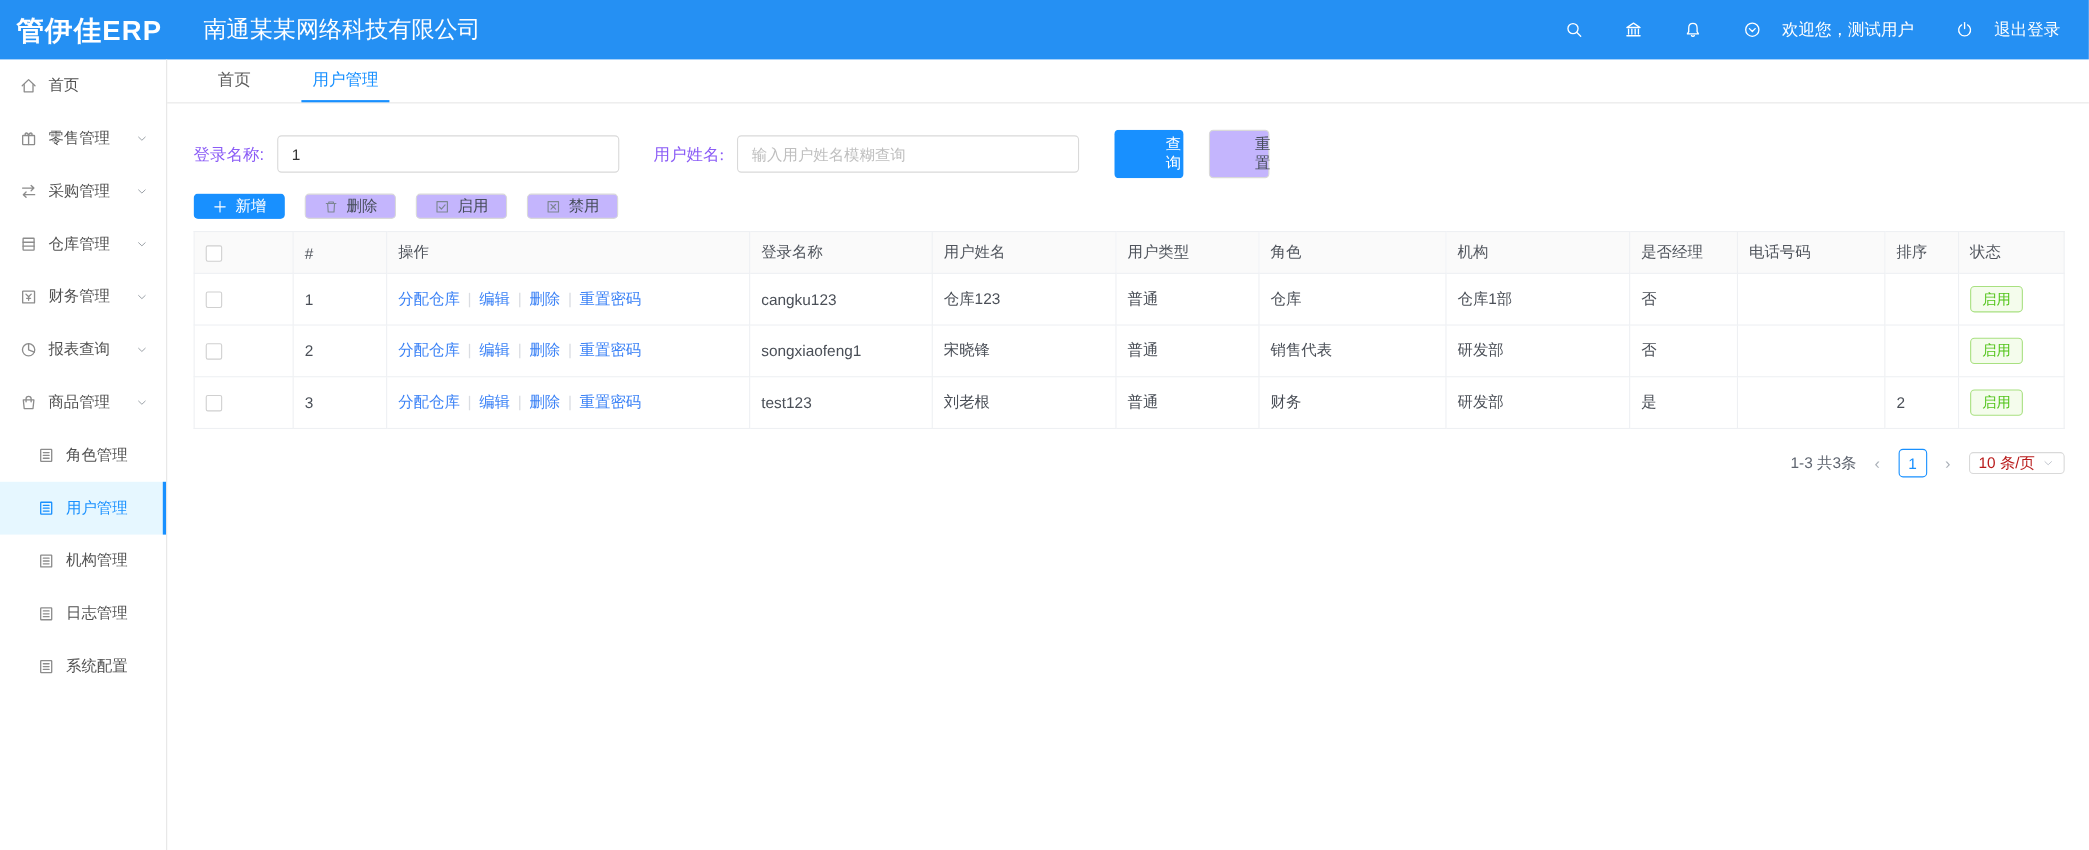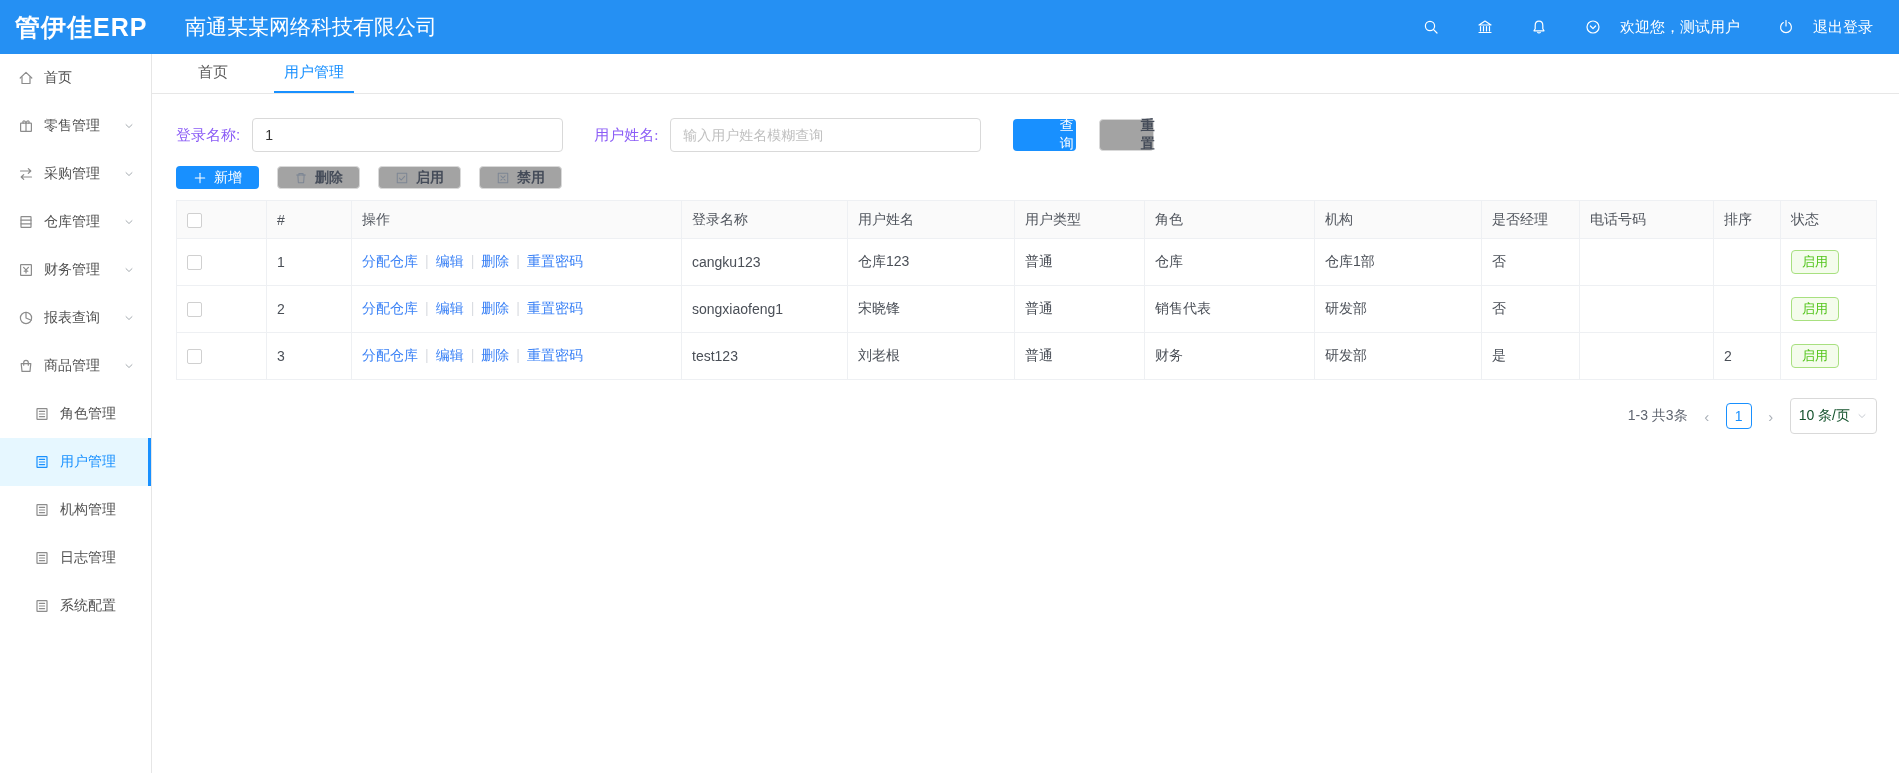--- a/index.html
+++ b/index.html
@@ -35,24 +35,24 @@
   .tab.active { color:#1890ff; border-bottom-color:#1890ff; }
 
   
   .content { padding:24px 22px 0 24px; }
   .search-row { display:flex; align-items:center; }
   .fld-label { font-size:15px; color:#8b5cf6; margin-right:12px; }
   .txt-input { width:311px; height:34px; border:1px solid #d9d9d9; border-radius:4px;
     padding:0 12px; font-size:14px; color:#333; outline:none; font-family:inherit; }
   .txt-input::placeholder { color:#bfbfbf; }
   .gap2 { margin-left:31px;font-family:Liberation Serif, serif; }
-  .btn { height:32px; border-radius:4px; font-size:14px; display:inline-flex; align-items:center;
+  .btn { height:44px; border-radius:4px; font-size:14px; display:inline-flex; align-items:center;
     justify-content:center; cursor:pointer; border:1px solid transparent; font-family:inherit;padding-left:44px; }
   .btn-primary { background:#1890ff; color:#fff; }
-  .btn-default { background:#a3a3a3; color:#454c59; border-color:#d9d9d9;font-weight:bold; }
+  .btn-default { background:#c4b5fd; color:#454c59; border-color:#d9d9d9; }
   .btn-query { width:63px; margin-left:32px; }
   .btn-reset { width:55px; margin-left:23px; letter-spacing:2px; }
 
   .toolbar { margin-top:14px; display:flex; align-items:center; }
   .tbtn { padding:0 16px; height:23px; margin-right:18px; gap:7px; }
   .tbtn .bicon { display:flex; color:inherit; }
   .tbtn.btn-default .bicon { color:#7d8694; }
 
   
   table.grid { margin-top:11px; border-collapse:collapse; table-layout:fixed; width:1700px; font-size:14px; }
@@ -68,22 +68,22 @@
   .oplinks .sep { color:#dadde2; margin:0 7px; }
   .badge-green { display:inline-block; font-size:13px; color:#52c41a; border:1px solid #a8e080;
     background:#f4fcec; border-radius:4px; padding:3px 10px; line-height:1.2; }
 
   
   .pager { margin-top:18px; display:flex; align-items:center; justify-content:flex-end; gap:12px;
     font-size:14px; color:#5f6570; }
   .pg-arrow { color:#aab0b8; font-size:15px; cursor:pointer; width:14px; text-align:center; }
   .pg-cur { width:26px; height:26px; border:1px solid #1890ff; color:#1890ff; border-radius:4px;
     display:flex; align-items:center; justify-content:center; cursor:pointer; background:#fff; }
-  .pg-size { height:36px; border:1px solid #d9d9d9; border-radius:4px; padding:0 8px;
-    display:flex; align-items:center; gap:6px; color:#14532d; cursor:pointer; background:#fff; }
+  .pg-size { height:20px; border:1px solid #d9d9d9; border-radius:4px; padding:0 8px;
+    display:flex; align-items:center; gap:6px; color:#b91c1c; cursor:pointer; background:#fff; }
   .pg-size .chev { color:#c0c4cc; display:flex; }
 </style>
 </head>
 <body>
 
 <div class="header">
   <div class="logo">管伊佳ERP</div>
   <div class="company">南通某某网络科技有限公司</div>
   <div class="header-right">
     <span class="hicon">

